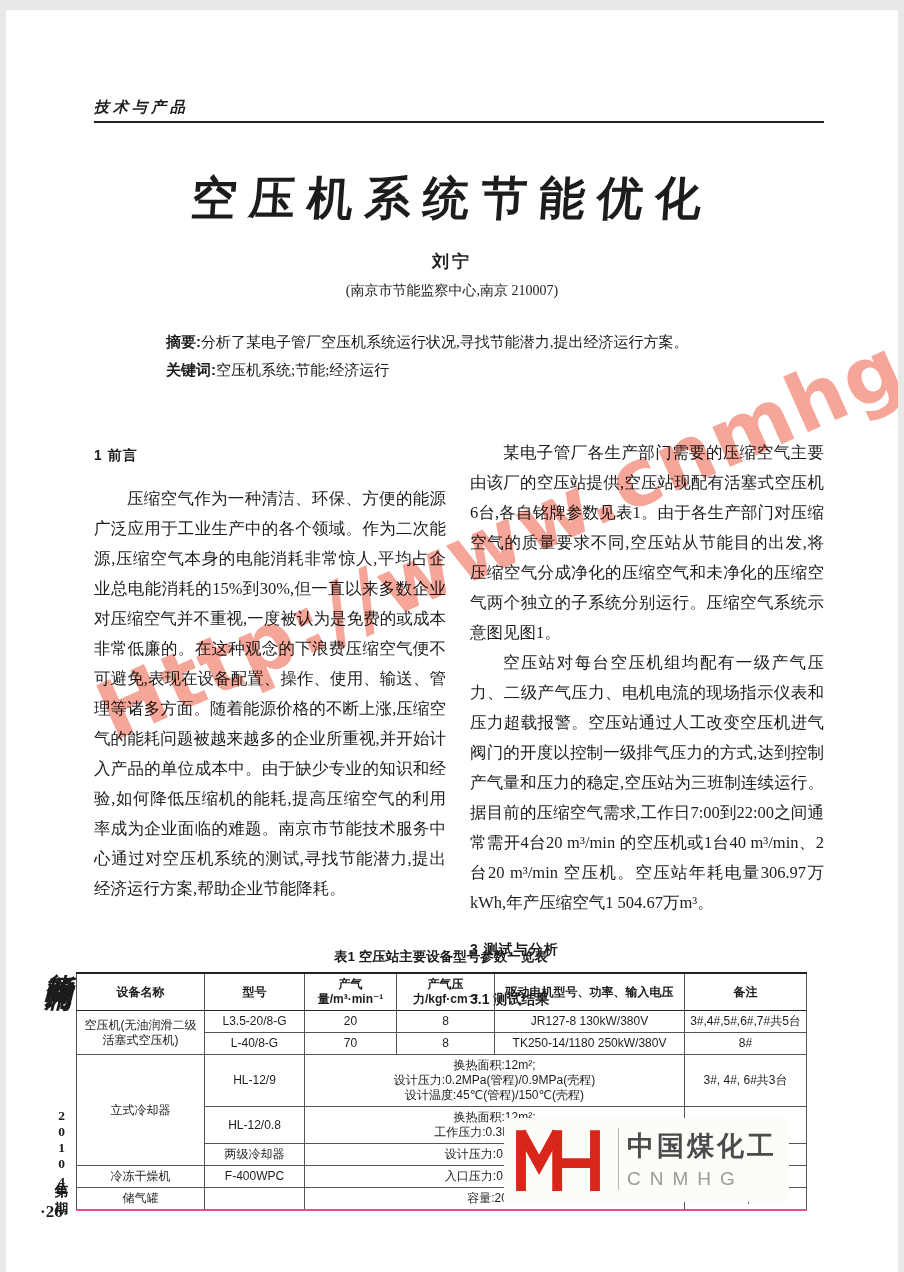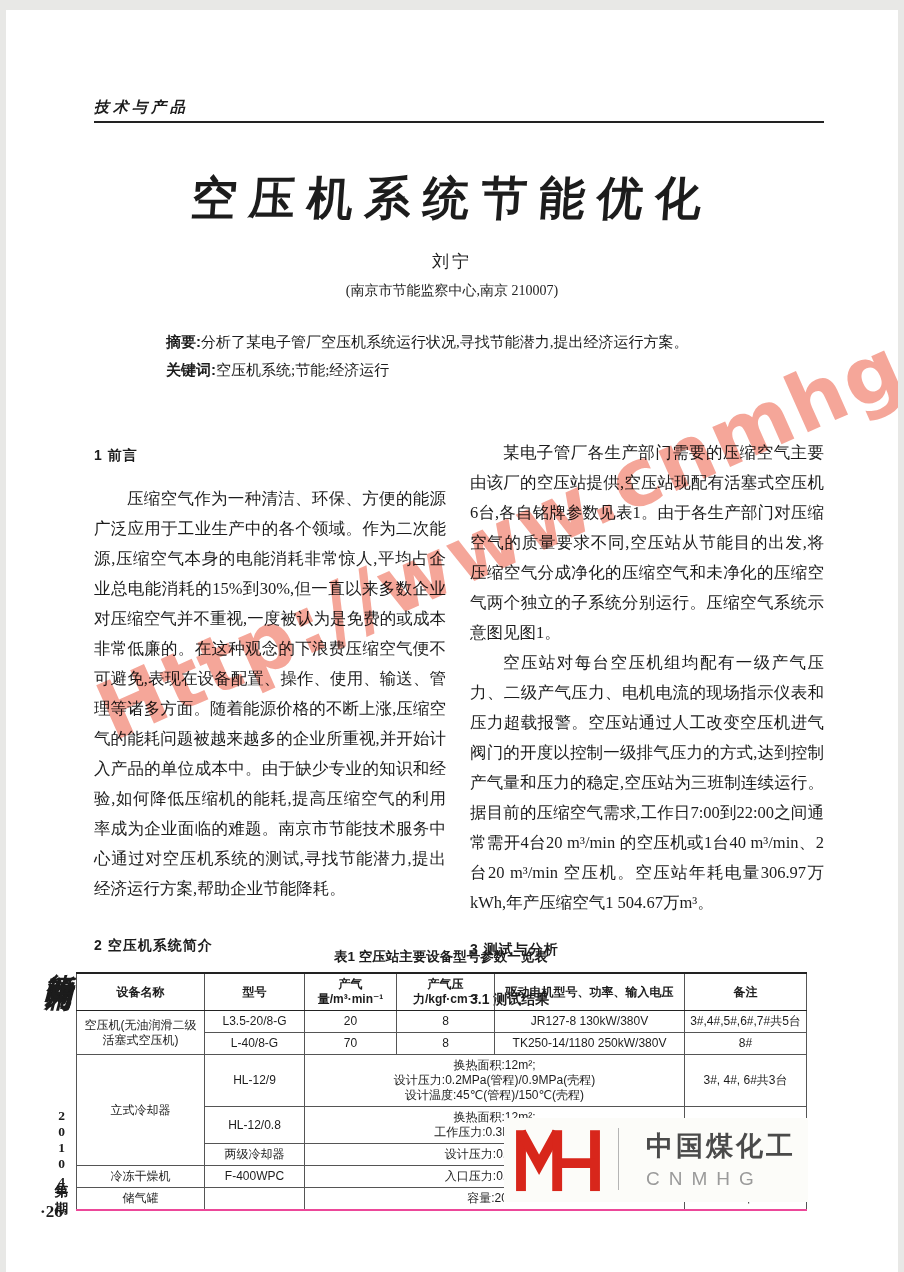--- a/index.html
+++ b/index.html
@@ -7,21 +7,21 @@
     position:relative;width:892px;height:1272px;margin:10px auto;
     background:#ffffff;overflow:hidden;
     font-family:"Liberation Serif","DejaVu Serif",serif;color:#1c1c1c;
   }
   
   .top-rule{position:absolute;left:88px;top:88px;width:730px;border-bottom:2.5px solid #222;padding-bottom:4px;}
   .col-head{font-family:"Liberation Sans","DejaVu Sans",sans-serif;font-weight:bold;font-size:15px;letter-spacing:4px;font-style:italic;}
   
   .title{position:absolute;left:0;top:158px;width:100%;margin:0;text-align:center;
     font-size:46px;font-weight:bold;letter-spacing:12px;transform:skewX(-4deg);}
-  .author{position:absolute;left:0;top:240px;width:100%;text-align:center;font-size:17px;font-weight:normal;letter-spacing:3px;}
+  .author{position:absolute;left:0;top:240px;width:100%;text-align:center;font-size:17px;font-weight:bold;letter-spacing:3px;}
   .affiliation{position:absolute;left:0;top:272px;width:100%;text-align:center;font-size:14px;color:#222;}
   
   .meta{position:absolute;left:160px;top:318px;width:632px;font-size:15px;line-height:28px;}
   .meta p{margin:0;}
   .meta b{font-family:"Liberation Sans","DejaVu Sans",sans-serif;}
   .meta .gap{margin-left:2em;}
   
   .col{position:absolute;text-align:justify;font-size:16.5px;line-height:30px;}
   .col-left{left:88px;top:430px;width:352px;}
   .col-right{left:464px;top:428px;width:354px;}
@@ -44,21 +44,21 @@
     font-size:13.5px;font-weight:bold;letter-spacing:1px;}
   .pagenum{position:absolute;left:34px;top:1192px;font-size:17px;font-weight:bold;}
   
   .watermark{position:absolute;left:96px;top:660px;z-index:5;pointer-events:none;
     font-family:"DejaVu Sans","Liberation Sans",sans-serif;font-weight:bold;font-size:80px;white-space:nowrap;
     color:rgba(236,77,52,0.5);transform:rotate(-24deg);transform-origin:0 50%;mix-blend-mode:multiply;letter-spacing:2px;}
   
   .logo{position:absolute;left:498px;top:1108px;z-index:6;display:flex;align-items:center;
     background:#fcfcf9;padding:4px 12px 6px 6px;}
   .logo-glyph{width:96px;height:74px;}
-  .logo-text{border-left:1px solid #b5b5b5;padding-left:27px;margin-left:12px;font-family:"Liberation Sans","DejaVu Sans",sans-serif;}
+  .logo-text{border-left:1px solid #b5b5b5;padding-left:8px;margin-left:12px;font-family:"Liberation Sans","DejaVu Sans",sans-serif;}
   .logo-cn{font-size:27px;color:#4a4a4a;letter-spacing:3px;font-weight:bold;}
   .logo-en{font-size:19px;color:#9a9a9a;letter-spacing:9px;margin-top:4px;}
 </style>
 </head>
 <body>
 
 <div class="page">
 
   <div class="top-rule">
     <span class="col-head">技术与产品</span>
@@ -73,21 +73,20 @@
       <b>摘要:</b><span>分析了某电子管厂空压机系统运行状况,寻找节能潜力,提出经济运行方案。</span>
     </p>
     <p class="meta-line">
       <b>关键词:</b><span>空压机系统;节能;经济运行</span>
     </p>
   </div>
 
   <div class="col col-left">
     <h2>1  前言</h2>
     <p class="body-para">压缩空气作为一种清洁、环保、方便的能源广泛应用于工业生产中的各个领域。作为二次能源,压缩空气本身的电能消耗非常惊人,平均占企业总电能消耗的15%到30%,但一直以来多数企业对压缩空气并不重视,一度被认为是免费的或成本非常低廉的。在这种观念的下浪费压缩空气便不可避免,表现在设备配置、操作、使用、输送、管理等诸多方面。随着能源价格的不断上涨,压缩空气的能耗问题被越来越多的企业所重视,并开始计入产品的单位成本中。由于缺少专业的知识和经验,如何降低压缩机的能耗,提高压缩空气的利用率成为企业面临的难题。南京市节能技术服务中心通过对空压机系统的测试,寻找节能潜力,提出经济运行方案,帮助企业节能降耗。</p>
-    <h2 class="h2-s2">2  空压机系统简介</h2>
   </div>
 
   <div class="col col-right">
     <p class="body-para">某电子管厂各生产部门需要的压缩空气主要由该厂的空压站提供,空压站现配有活塞式空压机6台,各自铭牌参数见表1。由于各生产部门对压缩空气的质量要求不同,空压站从节能目的出发,将压缩空气分成净化的压缩空气和未净化的压缩空气两个独立的子系统分别运行。压缩空气系统示意图见图1。</p>
     <p class="body-para">空压站对每台空压机组均配有一级产气压力、二级产气压力、电机电流的现场指示仪表和压力超载报警。空压站通过人工改变空压机进气阀门的开度以控制一级排气压力的方式,达到控制产气量和压力的稳定,空压站为三班制连续运行。据目前的压缩空气需求,工作日7:00到22:00之间通常需开4台20 m³/min 的空压机或1台40 m³/min、2台20 m³/min 空压机。空压站年耗电量306.97万kWh,年产压缩空气1 504.67万m³。</p>
     <h2 class="h2-s3">3  测试与分析</h2>
     <h3>3.1  测试结果</h3>
   </div>
 
   <div class="table-wrap">

